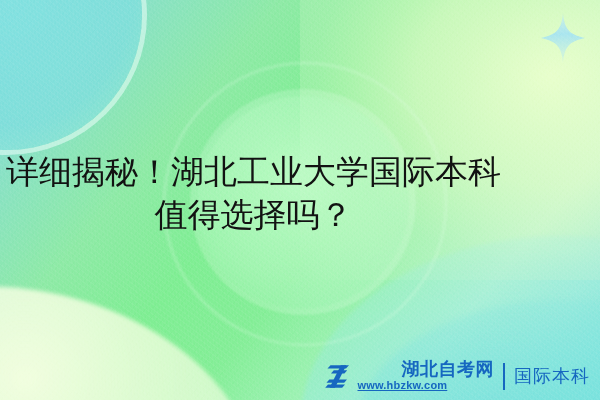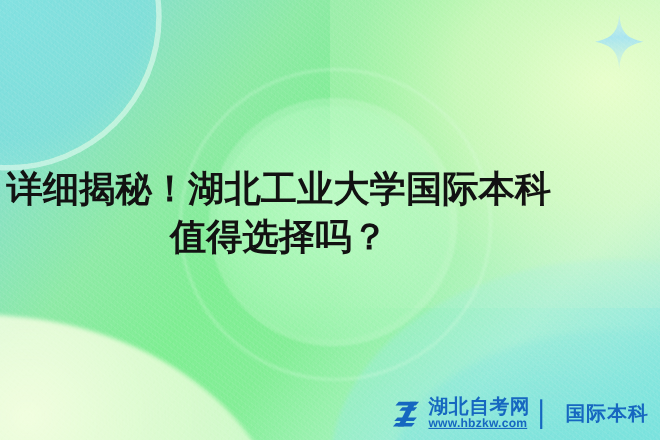--- a/index.html
+++ b/index.html
@@ -170,21 +170,21 @@
   
   .headline {
     position: absolute;
     left: 0;
     top: 150px;
     width: 507px;
     text-align: center;
     color: #121212;
     font-size: 33px;
     line-height: 43px;
-    font-weight: 700;
+    font-weight: 400;
     letter-spacing: 0px;
     white-space: pre-line;
     z-index: 5;
   }
 
   
   .logo-lockup {
     position: absolute;
     right: 10px;
     bottom: 8px;
@@ -209,43 +209,43 @@
     flex-direction: column;
     justify-content: center;
     line-height: 1;
   }
   .logo-cn {
     font-size: 18px;
     font-weight: 700;
     color: #1667c0;
     letter-spacing: 0.5px;
     line-height: 19px;
+    margin-left: 44px;
   }
   .logo-url {
     font-size: 11px;
     font-weight: 700;
     color: #1667c0;
     letter-spacing: 0.2px;
     line-height: 13px;
     font-family: "Liberation Sans", "DejaVu Sans", sans-serif;
     text-decoration: underline;
   }
   .logo-divider {
     width: 2px;
     height: 27px;
     background: #1667c0;
     flex: 0 0 auto;
   }
   .logo-tag {
     font-size: 18px;
-    font-weight: 700;
+    font-weight: 400;
     color: #1667c0;
     letter-spacing: 1px;
     line-height: 19px;
-    margin-left: 12px;
   }
 </style>
 </head>
 <body>
 
 <div id="banner">
 
   <div class="wash-right"></div>
   <div class="circle-tl"></div>
   <div class="swoosh-bl"></div>

